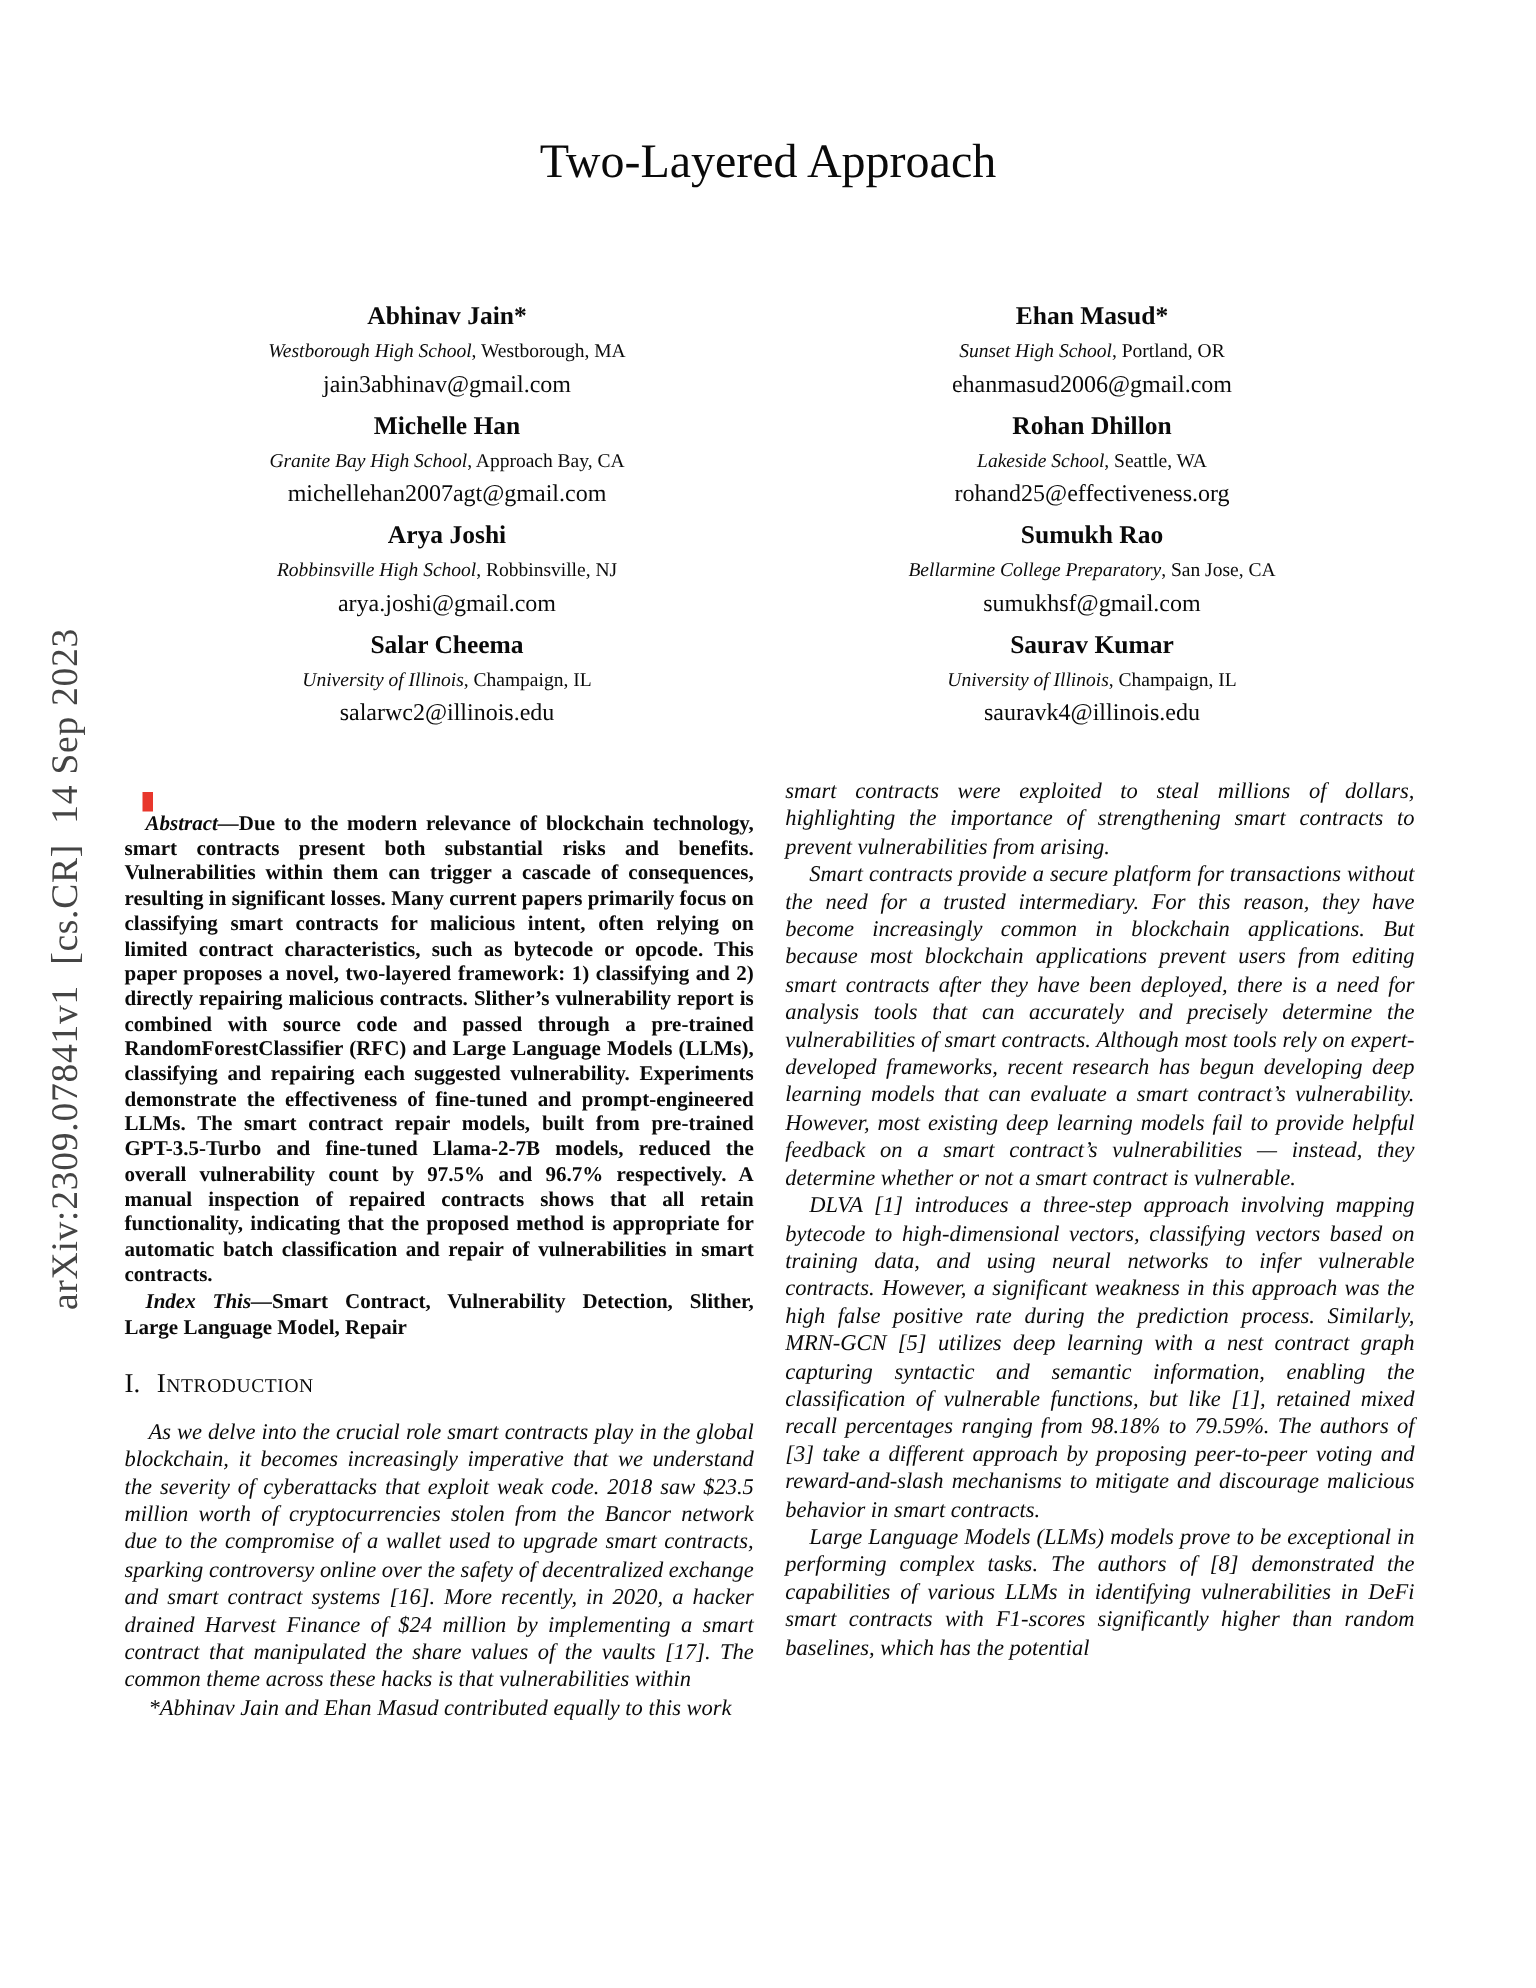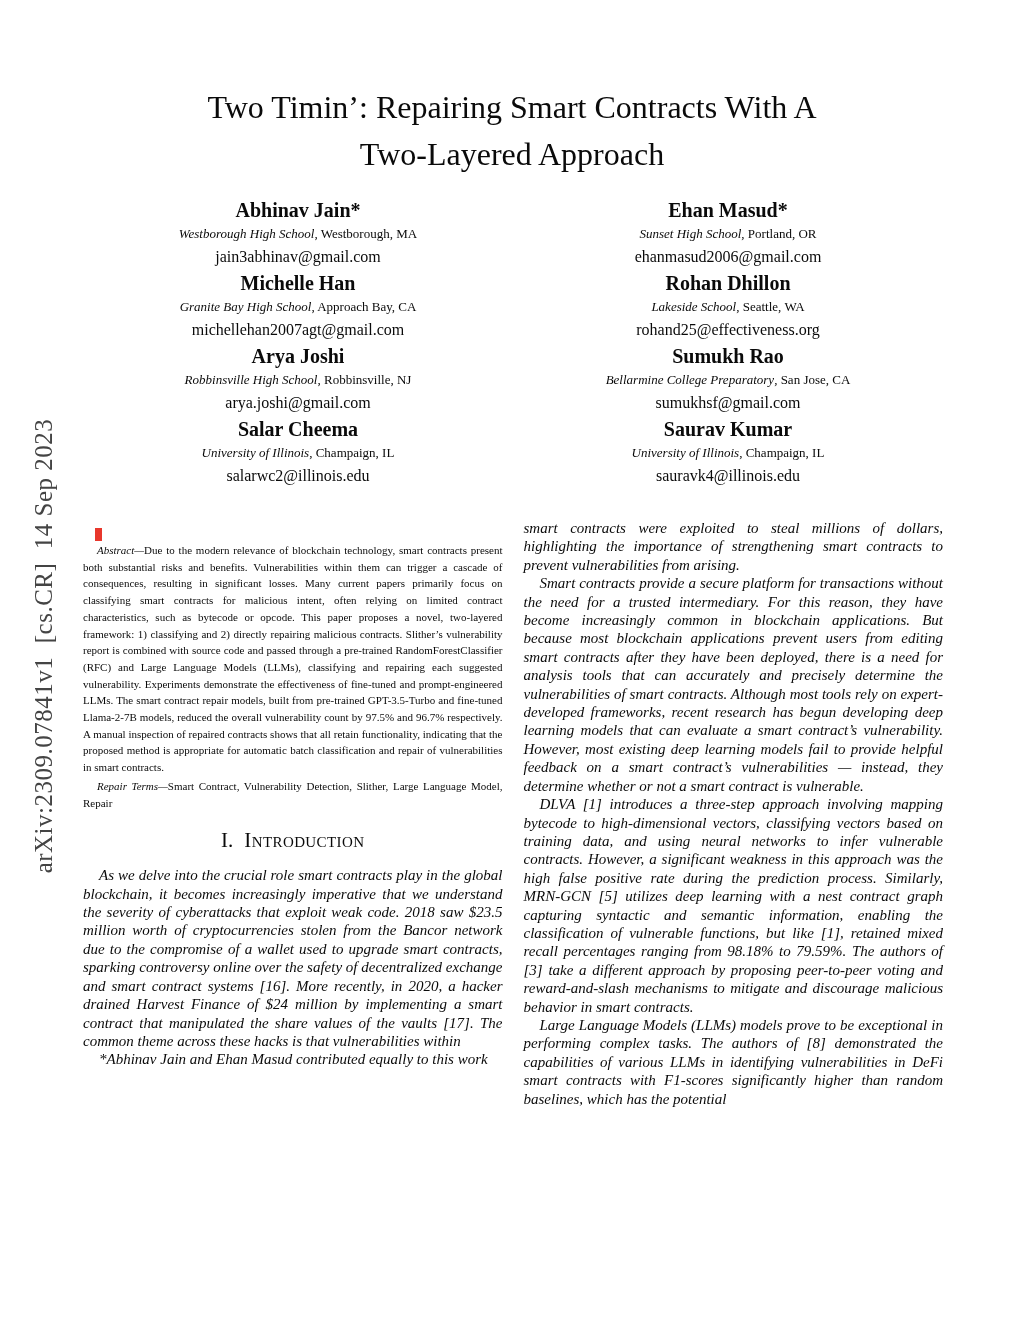--- a/index.html
+++ b/index.html
@@ -21,61 +21,60 @@
   .title {
     position: absolute; top: 84px; left: 0; width: 100%;
     text-align: center; font-size: 32px; line-height: 47px;
   }
   .authors {
     position: absolute; top: 199px; left: 83px; width: 860px;
     display: grid; grid-template-columns: 1fr 1fr;
     text-align: center; row-gap: 3px;
   }
   .author { margin-bottom: 1px; }
-  .author .name  { font-weight: bold; font-size: 20px; line-height: 23px; }
+  .author .name  { font-weight: bold; font-size: 17px; line-height: 23px; }
   .author .affil { font-size: 13px; line-height: 23px; }
   .author .affil .school { font-style: italic; }
   .author .email { font-size: 16px; line-height: 23px; }
   .columns {
     position: absolute; top: 519px; left: 83px; width: 860px;
     display: flex; gap: 21px;
   }
   .col { width: 420px; }
   .col-left { padding-top: 23px; }
   p.body {
     font-size: 15px; line-height: 18.4px; text-align: justify;
     margin: 0; text-indent: 16px; font-style: italic;
   }
   p.noindent { text-indent: 0; }
   .abstract, .indexterms {
-    font-size: 11px; line-height: 16.7px; font-weight: normal;
+    font-size: 14px; line-height: 16.7px; font-weight: bold;
     text-align: justify; margin: 0; text-indent: 14px;
   }
   .indexterms { margin-top: 2px; }
   .lbl { font-style: italic; }
   .sec-heading {
-    text-align: center; font-size: 21px; margin: 17px 0 13px;
+    font-size: 18px; margin: 17px 0 13px;
   }
   .sec-heading .num { margin-right: 11px; }
   .sec-heading .sc { font-variant: small-caps; letter-spacing: 0.4px; }
   .footnote { font-size: 13px; line-height: 17px; margin-top: 12px; text-indent: 0; }
   .red-mark {
     position: absolute; left: 95px; top: 528px;
     width: 7px; height: 13px; background: #e8372c;
   }
 </style>
 </head>
 <body>
 
 <div>
 
   <div class="watermark">arXiv:2309.07841v1  [cs.CR]  14 Sep 2023</div>
 
   <div class="title">
-    <div>Two Timin’: Repairing Smart Contracts With A</div>
     <div>Two-Layered Approach</div>
   </div>
 
   <div class="authors">
 
     <div class="author">
       <div class="name">Abhinav Jain*</div>
       <div class="affil"><span class="school">Westborough High School</span><span>, Westborough, MA</span></div>
       <div class="email">jain3abhinav@gmail.com</div>
     </div>
@@ -123,21 +122,21 @@
     </div>
 
   </div>
 
   <div class="red-mark"></div>
 
   <div class="columns">
 
     <div class="col col-left">
       <p class="abstract"><span class="lbl">Abstract—</span><span>Due to the modern relevance of blockchain technology, smart contracts present both substantial risks and benefits. Vulnerabilities within them can trigger a cascade of consequences, resulting in significant losses. Many current papers primarily focus on classifying smart contracts for malicious intent, often relying on limited contract characteristics, such as bytecode or opcode. This paper proposes a novel, two-layered framework: 1) classifying and 2) directly repairing malicious contracts. Slither’s vulnerability report is combined with source code and passed through a pre-trained RandomForestClassifier (RFC) and Large Language Models (LLMs), classifying and repairing each suggested vulnerability. Experiments demonstrate the effectiveness of fine-tuned and prompt-engineered LLMs. The smart contract repair models, built from pre-trained GPT-3.5-Turbo and fine-tuned Llama-2-7B models, reduced the overall vulnerability count by 97.5% and 96.7% respectively. A manual inspection of repaired contracts shows that all retain functionality, indicating that the proposed method is appropriate for automatic batch classification and repair of vulnerabilities in smart contracts.</span></p>
-      <p class="indexterms"><span class="lbl">Repair Terms—</span><span>Smart Contract, Vulnerability Detection, Slither, Large Language Model, Repair</span></p>
+      <p class="indexterms"><span class="lbl">Index This—</span><span>Smart Contract, Vulnerability Detection, Slither, Large Language Model, Repair</span></p>
       <div class="sec-heading"><span class="num">I.</span><span class="sc">Introduction</span></div>
       <p class="body">As we delve into the crucial role smart contracts play in the global blockchain, it becomes increasingly imperative that we understand the severity of cyberattacks that exploit weak code. 2018 saw $23.5 million worth of cryptocurrencies stolen from the Bancor network due to the compromise of a wallet used to upgrade smart contracts, sparking controversy online over the safety of decentralized exchange and smart contract systems [16]. More recently, in 2020, a hacker drained Harvest Finance of $24 million by implementing a smart contract that manipulated the share values of the vaults [17]. The common theme across these hacks is that vulnerabilities within</p>
       <p class="body footnote">*Abhinav Jain and Ehan Masud contributed equally to this work</p>
     </div>
 
     <div class="col col-right">
       <p class="body noindent">smart contracts were exploited to steal millions of dollars, highlighting the importance of strengthening smart contracts to prevent vulnerabilities from arising.</p>
       <p class="body">Smart contracts provide a secure platform for transactions without the need for a trusted intermediary. For this reason, they have become increasingly common in blockchain applications. But because most blockchain applications prevent users from editing smart contracts after they have been deployed, there is a need for analysis tools that can accurately and precisely determine the vulnerabilities of smart contracts. Although most tools rely on expert-developed frameworks, recent research has begun developing deep learning models that can evaluate a smart contract’s vulnerability. However, most existing deep learning models fail to provide helpful feedback on a smart contract’s vulnerabilities — instead, they determine whether or not a smart contract is vulnerable.</p>
       <p class="body">DLVA [1] introduces a three-step approach involving mapping bytecode to high-dimensional vectors, classifying vectors based on training data, and using neural networks to infer vulnerable contracts. However, a significant weakness in this approach was the high false positive rate during the prediction process. Similarly, MRN-GCN [5] utilizes deep learning with a nest contract graph capturing syntactic and semantic information, enabling the classification of vulnerable functions, but like [1], retained mixed recall percentages ranging from 98.18% to 79.59%. The authors of [3] take a different approach by proposing peer-to-peer voting and reward-and-slash mechanisms to mitigate and discourage malicious behavior in smart contracts.</p>
       <p class="body">Large Language Models (LLMs) models prove to be exceptional in performing complex tasks. The authors of [8] demonstrated the capabilities of various LLMs in identifying vulnerabilities in DeFi smart contracts with F1-scores significantly higher than random baselines, which has the potential</p>

